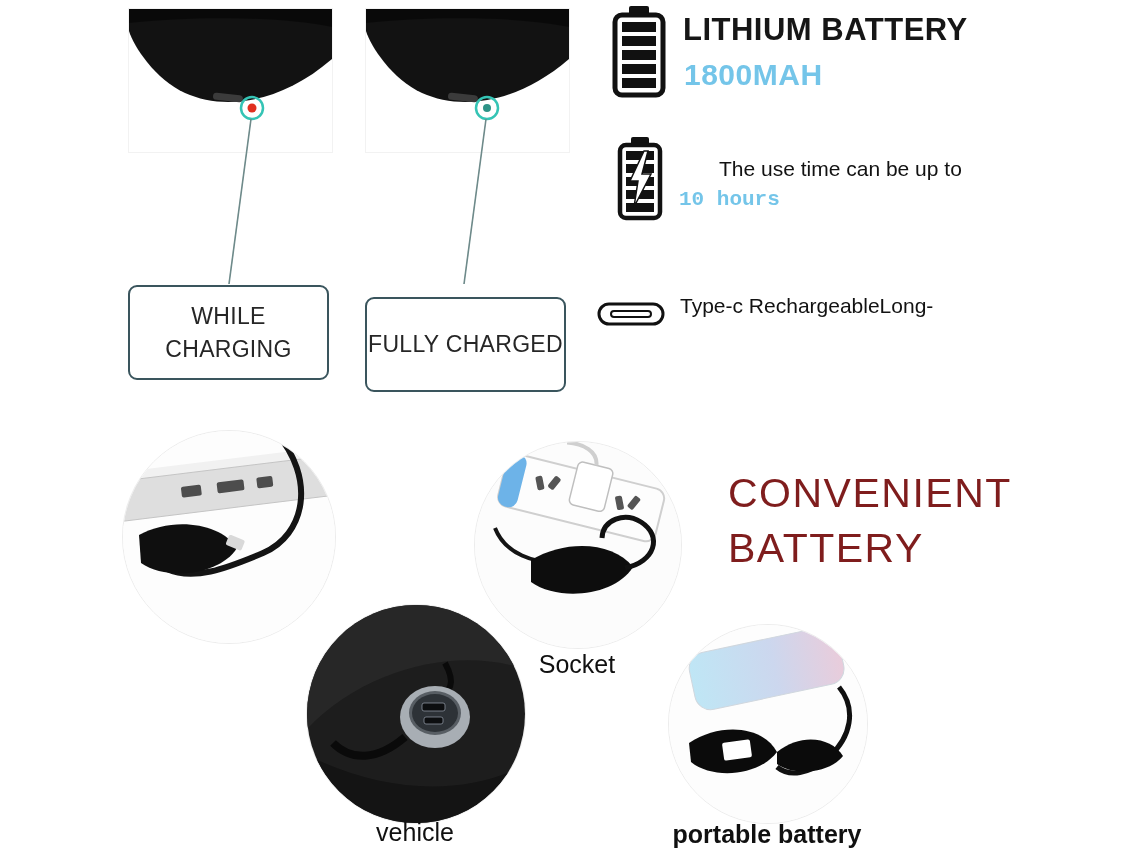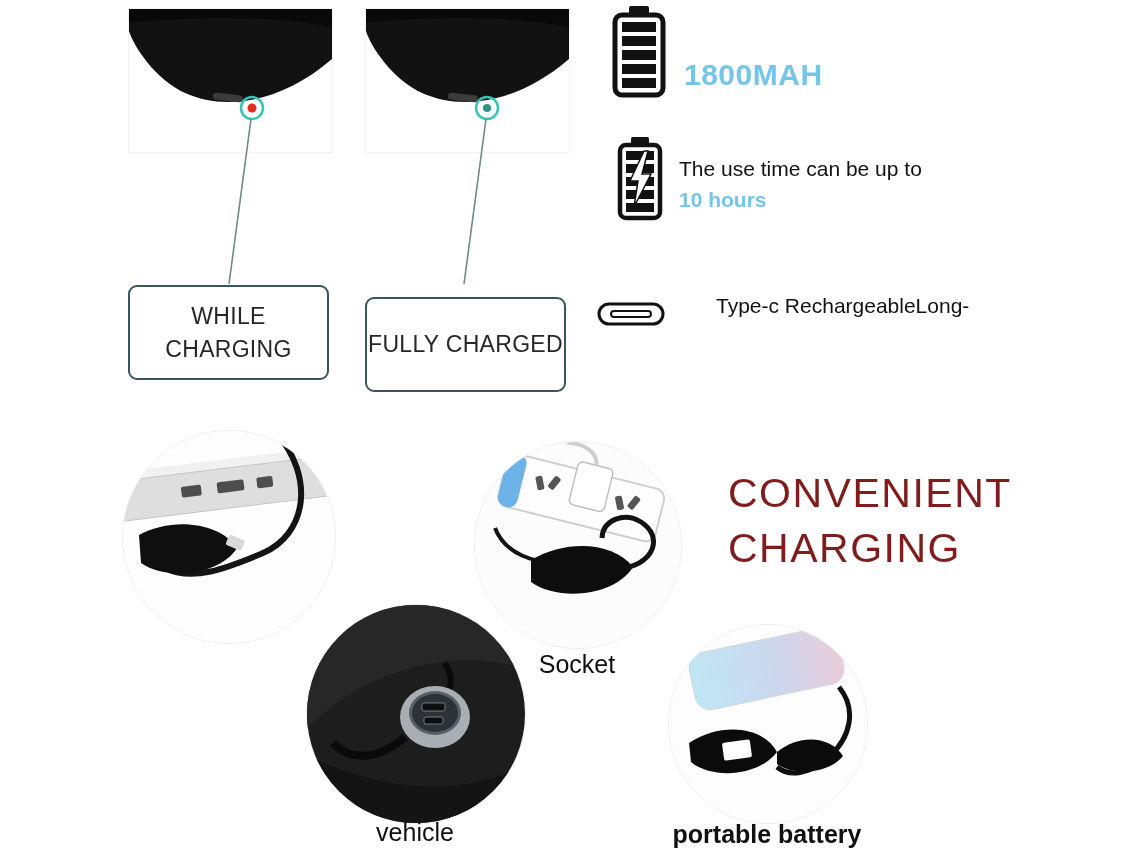--- a/index.html
+++ b/index.html
@@ -5,23 +5,23 @@
   html,body{margin:0;padding:0;background:#ffffff;}
   .canvas{position:relative;width:1140px;height:855px;background:#ffffff;
           font-family:"Liberation Sans","DejaVu Sans",sans-serif;overflow:hidden;}
   .abs{position:absolute;}
   .photo-panel{background:#fff;border:1px solid #f2f2f2;overflow:hidden;}
   .status-box{border:2px solid #3a555d;border-radius:9px;display:flex;align-items:center;
               justify-content:center;text-align:center;font-size:23px;color:#262626;
               line-height:1.42;letter-spacing:.3px;}
   .title{font-size:31px;font-weight:600;color:#161616;letter-spacing:.5px;white-space:nowrap;}
   .capacity{font-size:30px;font-weight:700;color:#74c5e9;letter-spacing:.5px;}
-  .body-line{font-size:21px;color:#121212;white-space:nowrap;}
-  .blue-bold{font-size:21px;font-weight:700;color:#74c5e9;}
-  .typec-text{font-size:21px;color:#121212;line-height:1.5;margin-left:36px;}
+  .body-line{font-size:21px;color:#121212;white-space:nowrap;margin-left:40px;}
+  .blue-bold{font-size:21px;font-weight:700;color:#74c5e9;font-family:Liberation Mono, monospace;}
+  .typec-text{font-size:21px;color:#121212;line-height:1.5;}
   .heading{font-size:41px;font-weight:500;color:#7f1d1d;letter-spacing:1.5px;line-height:1.35;}
   .circle{border-radius:50%;overflow:hidden;background:#fff;border:1px solid #ececec;}
   .circle svg{display:block;}
   .photo-label{font-size:25px;color:#101010;text-align:center;}
   .overlay{pointer-events:none;}
 </style>
 </head>
 <body>
 
 <div class="canvas">
@@ -60,20 +60,21 @@
 
   <svg class="abs" style="left:612px;top:6px;" width="54" height="92" viewBox="0 0 54 92">
     <rect x="17" y="0" width="20" height="9" rx="2" fill="#111"></rect>
     <rect x="3" y="9" width="48" height="80" rx="7" fill="none" stroke="#111" stroke-width="5"></rect>
     <rect x="10" y="16" width="34" height="10" fill="#111"></rect>
     <rect x="10" y="30" width="34" height="10" fill="#111"></rect>
     <rect x="10" y="44" width="34" height="10" fill="#111"></rect>
     <rect x="10" y="58" width="34" height="10" fill="#111"></rect>
     <rect x="10" y="72" width="34" height="10" fill="#111"></rect>
   </svg>
+  <div class="abs title" style="left:683px;top:12px;">LITHIUM BATTERY</div>
   <div class="abs capacity" style="left:684px;top:58px;">1800MAH</div>
 
   <svg class="abs" style="left:617px;top:137px;" width="46" height="84" viewBox="0 0 46 84">
     <rect x="14" y="0" width="18" height="8" rx="2" fill="#111"></rect>
     <rect x="3" y="8" width="40" height="73" rx="6" fill="none" stroke="#111" stroke-width="4.5"></rect>
     <rect x="9" y="14" width="28" height="9" fill="#111"></rect>
     <rect x="9" y="27" width="28" height="9" fill="#111"></rect>
     <rect x="9" y="40" width="28" height="9" fill="#111"></rect>
     <rect x="9" y="53" width="28" height="9" fill="#111"></rect>
     <rect x="9" y="66" width="28" height="9" fill="#111"></rect>
@@ -158,16 +159,16 @@
       <path d="M170,62 C188,84 182,112 160,132 C140,150 120,152 108,142" fill="none" stroke="#101010" stroke-width="5"></path>
       <path d="M20,118 C52,97 94,101 108,127 C90,151 44,155 22,137 Z" fill="#0b0b0b"></path>
       <path d="M108,127 C132,108 162,112 174,131 C160,149 124,151 108,139 Z" fill="#0b0b0b"></path>
       <rect x="54" y="116" width="28" height="18" rx="2" fill="#ffffff" transform="rotate(-8 68 125)"></rect>
     </svg>
   </div>
   <div class="abs photo-label" style="left:668px;top:820px;width:198px;font-weight:bold;">portable battery</div>
 
   <div class="abs heading" style="left:728px;top:466px;">
     <div>CONVENIENT</div>
-    <div>CHARGING</div>
+    <div>BATTERY</div>
   </div>
 
 </div>
 
 </body></html>

